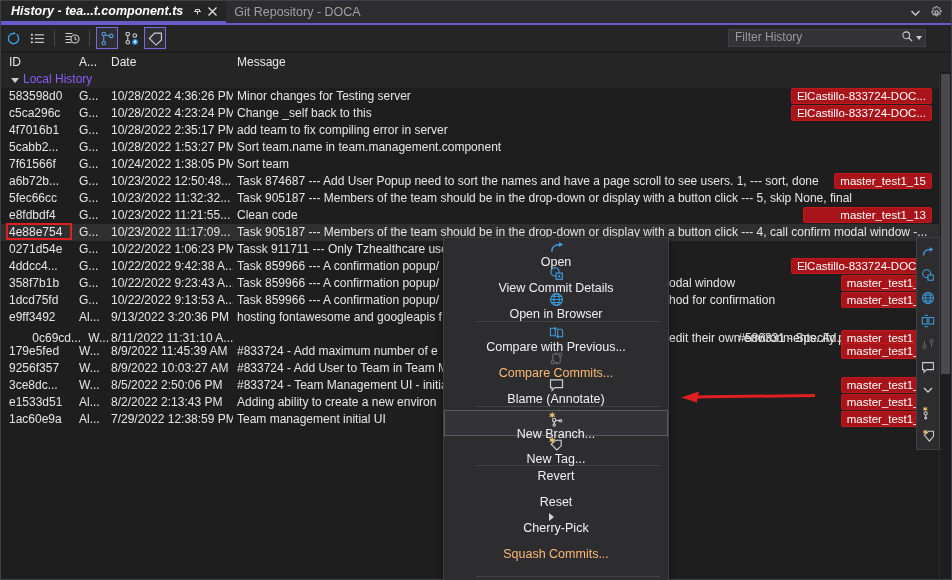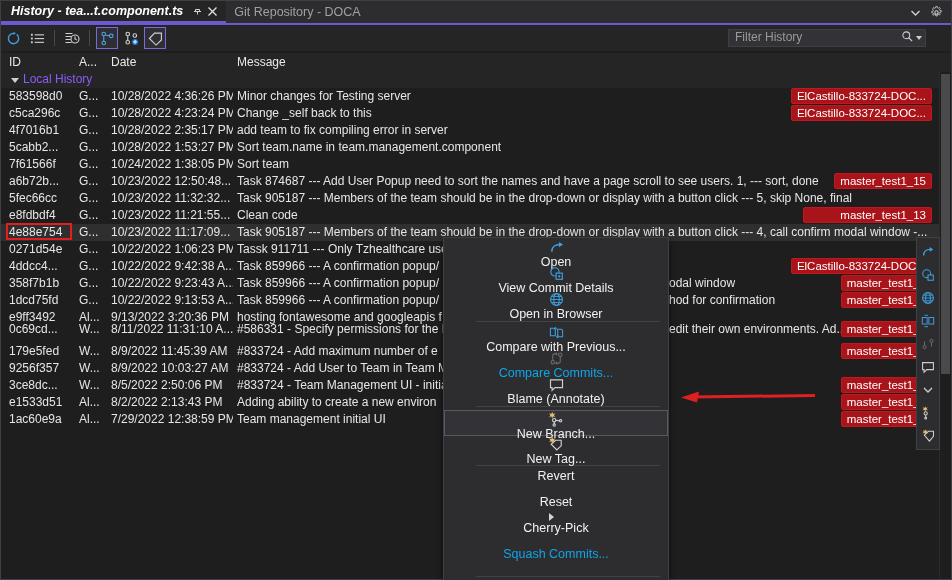--- a/index.html
+++ b/index.html
@@ -225,21 +225,21 @@
     color: #f1f1f1;
     font-size: 12.5px;
     box-sizing: border-box;
     flex-direction: column;
   }
   .mi .mi-icon {
     width: 32px; min-width: 32px;
     display: flex; align-items: center; justify-content: center;
   }
   .mi .mi-label { flex: 1; }
-  .mi.disabled { color: #0ea5e9; }
+  .mi.disabled { color: #fdba74; }
   .mi.hover {
     background: #333337;
     border: 1px solid #5a5a5e;
     box-sizing: border-box;
   }
   .mi .submenu-arrow {
     width: 0; height: 0; margin-right: 10px;
     border-top: 4px solid transparent;
     border-bottom: 4px solid transparent;
     border-left: 5px solid #d4d4d4;
@@ -464,21 +464,21 @@
         <div class="cell c-msg">Task 859966 --- A confirmation popup/</div>
         <div class="cell" style="left: 668px;">hod for confirmation</div>
         <div class="tag" style="right: 19px; top: 0px;">master_test1_8</div>
       </div>
       <div class="row" style="top: 237px;">
         <div class="cell c-id">e9ff3492</div>
         <div class="cell c-aut">Al...</div>
         <div class="cell c-date">9/13/2022 3:20:36 PM</div>
         <div class="cell c-msg">hosting fontawesome and googleapis f</div>
       </div>
-      <div class="row" style="top: 249px;">
+      <div class="row" style="top: 258px; text-align: right;">
         <div class="cell c-id">0c69cd...</div>
         <div class="cell c-aut">W...</div>
         <div class="cell c-date">8/11/2022 11:31:10 A...</div>
         <div class="cell c-msg">#586331 - Specify permissions for the E</div>
         <div class="cell" style="left: 668px;">edit their own environments. Ad...</div>
         <div class="tag" style="right: 19px; top: 0px;">master_test1_6</div>
       </div>
       <div class="row" style="top: 271px;">
         <div class="cell c-id">179e5fed</div>
         <div class="cell c-aut">W...</div>

